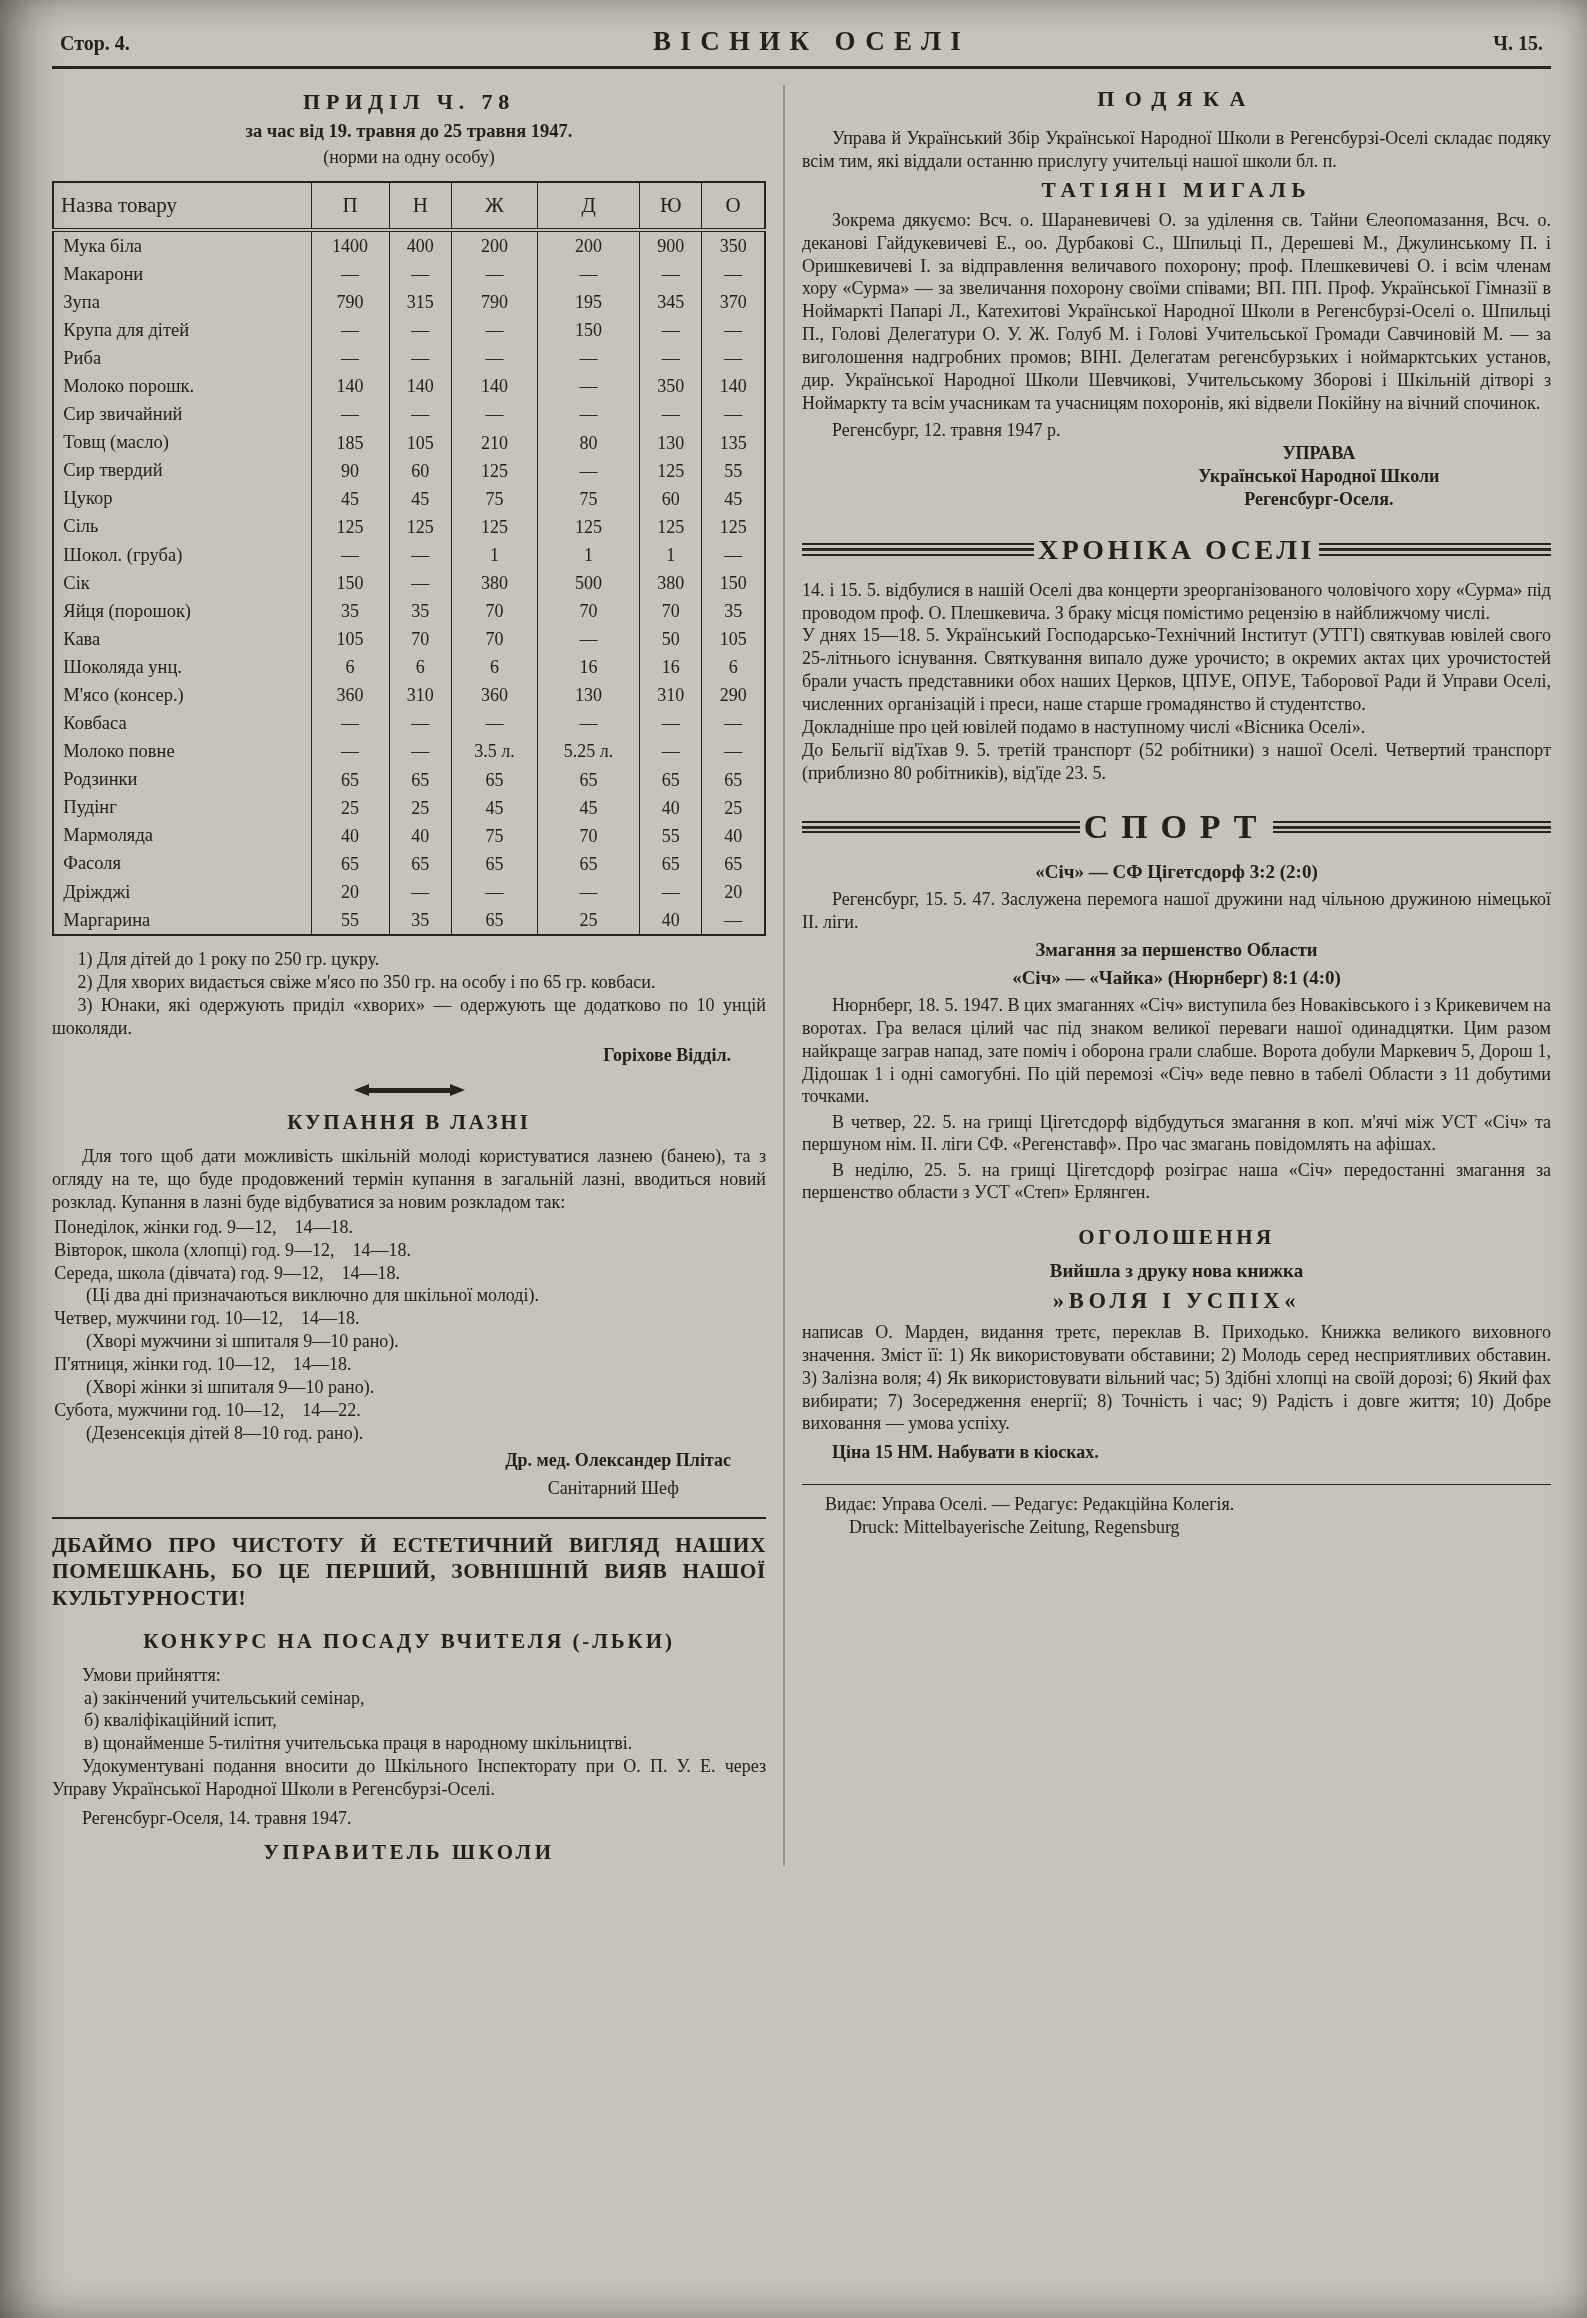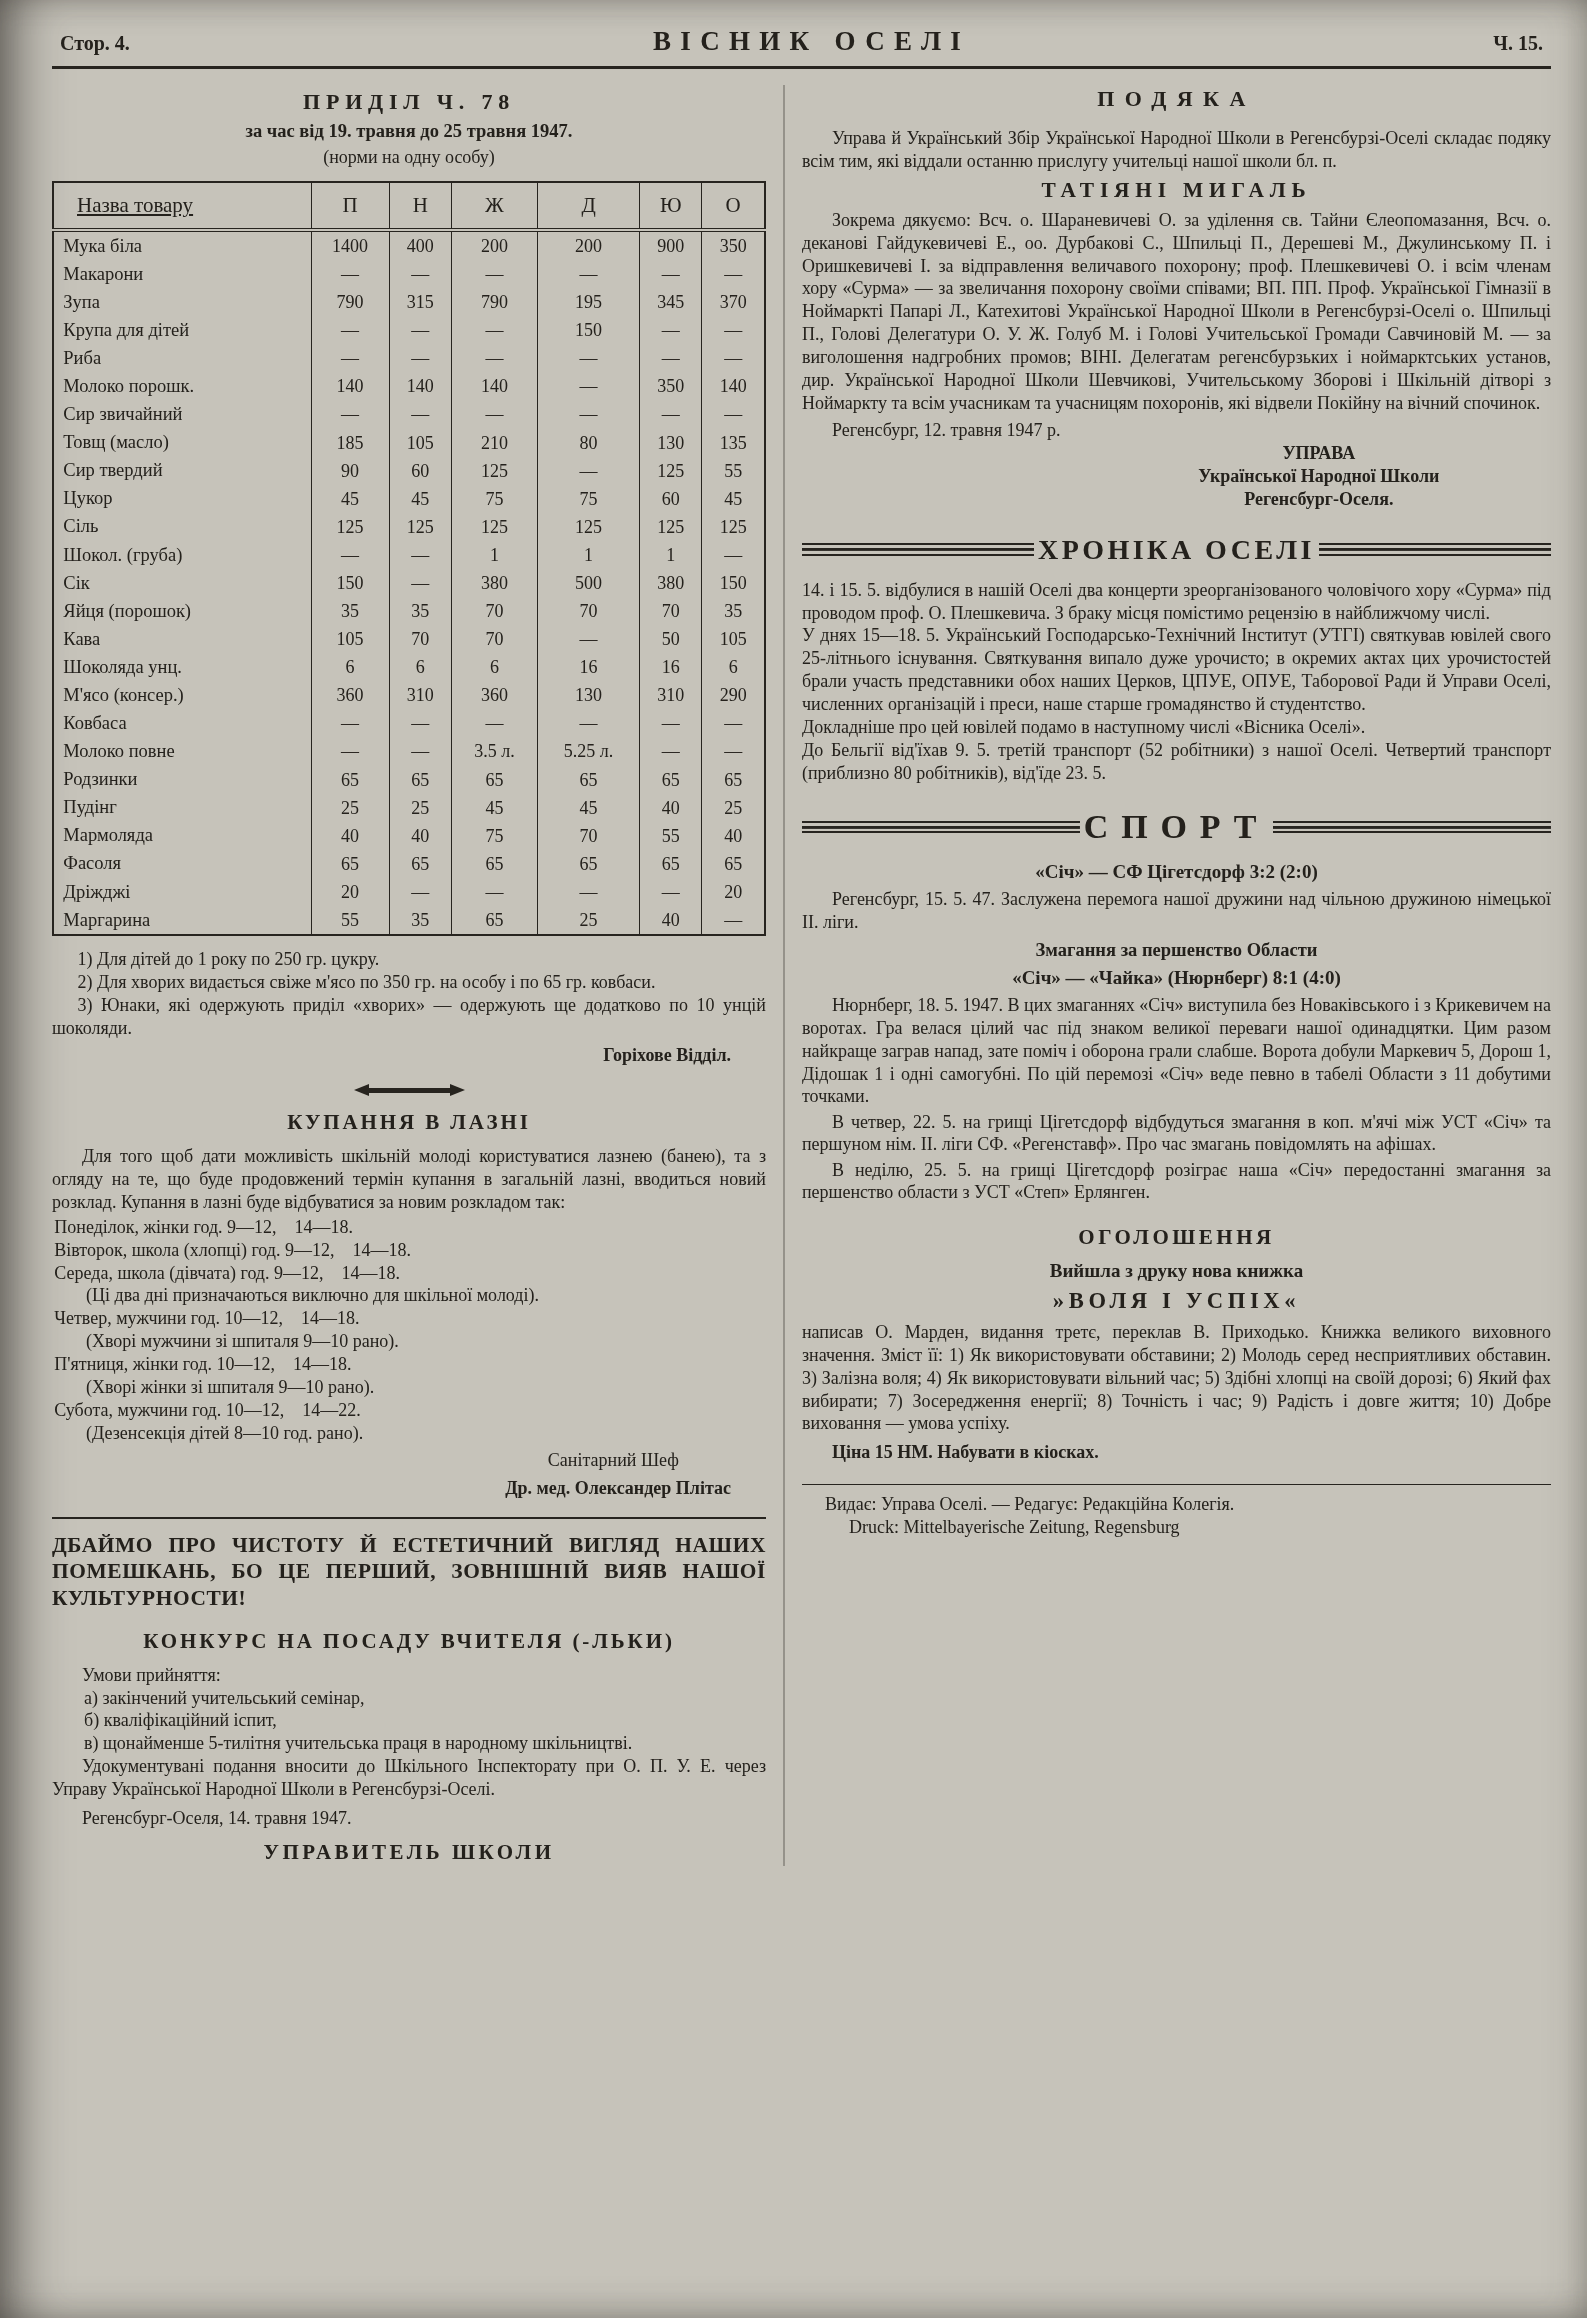--- a/index.html
+++ b/index.html
@@ -33,21 +33,21 @@
 
   p.body { text-align:justify; text-indent:30px; margin-bottom:2.3px; }
 
   
   .rations-title { text-align:center; font-weight:bold; font-size:22px; letter-spacing:5.8px; margin-top:3.5px; }
   .rations-sub { text-align:center; font-weight:bold; font-size:18.5px; margin-top:3.5px; }
   .rations-note { text-align:center; font-size:18px; margin:2.3px 0 12.8px; }
   table.rations-table { width:100%; border-collapse:collapse; border:2.3px solid #27241f; }
   .rations-table th { font-size:21px; font-weight:normal; padding:9.3px 3.5px;
     border-left:1.7px solid #27241f; border-bottom:4px double #27241f; }
-  .rations-table th:first-child { border-left:none; text-align:left; padding-left:23px;text-decoration:underline; }
+  .rations-table th:first-child { border-left:none; text-align:left; padding-left:7px; }
   .rations-table td { text-align:center; padding:2.3px 3.5px; border-left:1.7px solid #27241f; font-size:18px; }
   .rations-table td:first-child { border-left:none; text-align:left; padding-left:9.3px; font-size:18.5px; }
   .footnotes { margin-top:11.6px; }
   .footnote { text-align:justify; text-indent:25.5px; }
   .sig-right { text-align:right; font-weight:bold; margin-top:4.6px; padding-right:35px; }
   .sig-right2 { text-align:right; padding-right:87px; }
 
   
   .ornament { display:flex; align-items:center; justify-content:center; margin:17.4px 0 12.8px; }
   .orn-left { width:0; height:0; border-top:6.4px solid transparent; border-bottom:6.4px solid transparent; border-right:15px solid #27241f; }
@@ -378,22 +378,22 @@
             <div class="sched-line">Вівторок, школа (хлопці) год. 9—12, 14—18.</div>
             <div class="sched-line">Середа, школа (дівчата) год. 9—12, 14—18.</div>
             <div class="sched-line">(Ці два дні призначаються виключно для шкільної молоді).</div>
             <div class="sched-line">Четвер, мужчини год. 10—12, 14—18.</div>
             <div class="sched-line">(Хворі мужчини зі шпиталя 9—10 рано).</div>
             <div class="sched-line">П'ятниця, жінки год. 10—12, 14—18.</div>
             <div class="sched-line">(Хворі жінки зі шпиталя 9—10 рано).</div>
             <div class="sched-line">Субота, мужчини год. 10—12, 14—22.</div>
             <div class="sched-line">(Дезенсекція дітей 8—10 год. рано).</div>
           </div>
+        <div class="sig-right">Др. мед. Олександер Плітас</div>
         <div class="sig-right sig-right2" style="font-weight:normal;">Санітарний Шеф</div>
-        <div class="sig-right">Др. мед. Олександер Плітас</div>
       </section>
 
       <div class="callout-rule"></div>
       <p class="callout">ДБАЙМО ПРО ЧИСТОТУ Й ЕСТЕТИЧНИЙ ВИГЛЯД НАШИХ ПОМЕШКАНЬ, БО ЦЕ ПЕРШИЙ, ЗОВНІШНІЙ ВИЯВ НАШОЇ КУЛЬТУРНОСТИ!</p>
 
       <section class="contest">
         <div class="sec-head">КОНКУРС НА ПОСАДУ ВЧИТЕЛЯ (-ЛЬКИ)</div>
         <div style="text-indent:30px;">Умови прийняття:</div>
         <div>
             <div class="cond">а) закінчений учительський семінар,</div>

